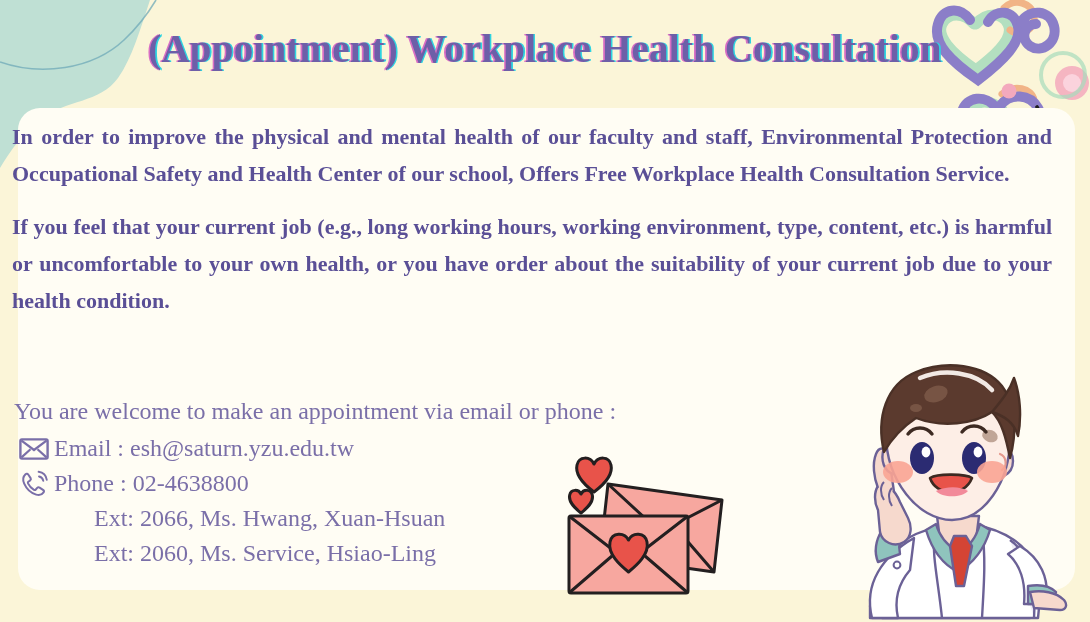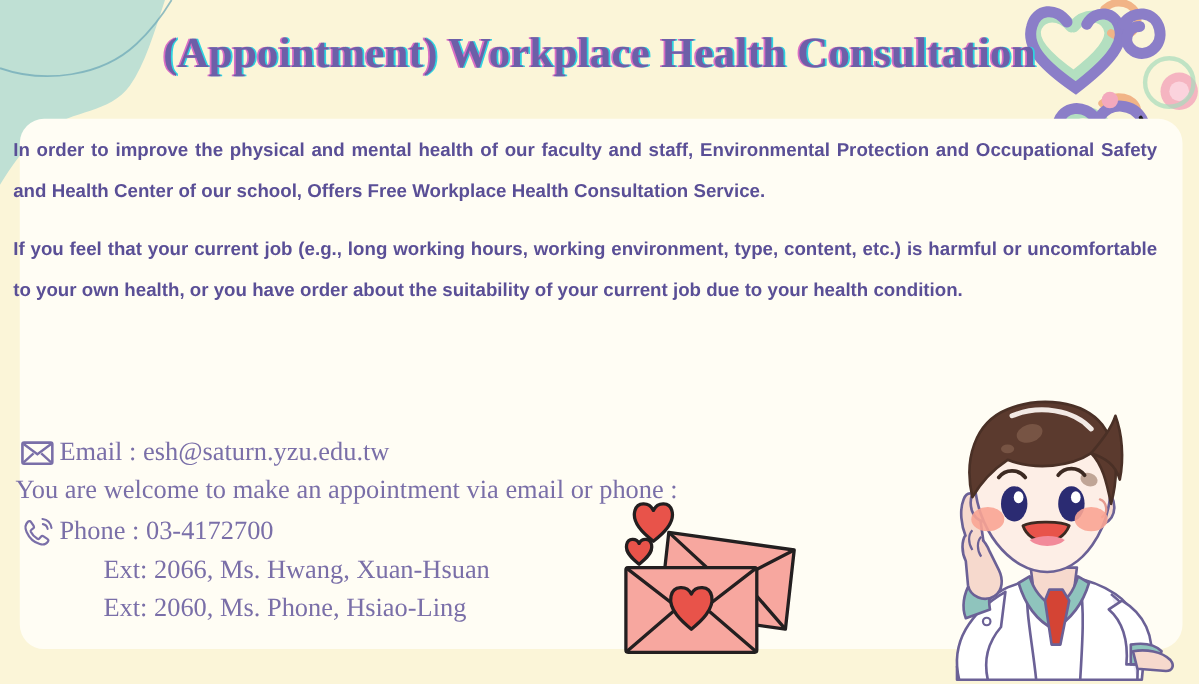--- a/index.html
+++ b/index.html
@@ -43,26 +43,26 @@
   
   #body-text{
     position:absolute;
     left:12px; top:118px;
     width:1040px;
     z-index:9;
   }
   .para{
     color:#5a4f96;
     font-weight:bold;
-    font-size:17px;
+    font-size:22px;
     line-height:37px;
     text-align:justify;
     text-align-last:left;
     margin:0 0 16px 0;
-    font-family:Liberation Sans, sans-serif;
+    font-family:Liberation Serif, serif;
   }
 
   
   #contact{
     position:absolute;
     left:14px; top:394px;
     z-index:9;
     color:#7a6fa8;
     font-size:24px;
     line-height:35px;
@@ -120,53 +120,53 @@
   <div id="card"></div>
 
   <div id="title">(Appointment) Workplace Health Consultation</div>
 
   <div id="body-text">
     <p class="para">In order to improve the physical and mental health of our faculty and staff, Environmental Protection and Occupational Safety and Health Center of our school, Offers Free Workplace Health Consultation Service.</p>
     <p class="para">If you feel that your current job (e.g., long working hours, working environment, type, content, etc.) is harmful or uncomfortable to your own health, or you have order about the suitability of your current job due to your health condition.</p>
   </div>
 
   <div id="contact">
+
+    <div class="c-line intro-line">
+      <span class="c-txt">You are welcome to make an appointment via email or phone&nbsp;:</span>
+    </div>
 
     <div class="c-line">
       <span class="c-ico">
         <svg width="30" height="22" viewBox="0 0 30 22">
           <rect x="1.4" y="1.4" width="27.2" height="19.2" rx="1.5" fill="none" stroke="#7a6fa8" stroke-width="2.4"></rect>
           <path d="M2.5,2.6 L15,12 L27.5,2.6" fill="none" stroke="#7a6fa8" stroke-width="2.2"></path>
           <path d="M2.5,19.4 L11.5,11.2 M27.5,19.4 L18.5,11.2" fill="none" stroke="#7a6fa8" stroke-width="2.2"></path>
         </svg>
       </span>
       <span class="c-txt">Email : esh@saturn.yzu.edu.tw</span>
     </div>
 
-    <div class="c-line intro-line">
-      <span class="c-txt">You are welcome to make an appointment via email or phone&nbsp;:</span>
-    </div>
-
     <div class="c-line">
       <span class="c-ico">
         <svg width="30" height="28" viewBox="0 0 30 28">
           <path d="M6.5,4.2 C4.2,6.4 3.4,9.6 5.2,13.6 C7.4,18.6 12,23 17.2,24.6 C20.6,25.6 23.2,24.4 24.6,22.4 C25.3,21.4 25,20.6 24,19.9 L20.6,17.6 C19.7,17 18.9,17.1 18.2,17.9 L16.8,19.5 C16.3,20.1 15.7,20.2 15,19.8 C12.6,18.4 10.2,15.9 9,13.4 C8.7,12.7 8.8,12.1 9.4,11.7 L11.2,10.4 C12,9.8 12.1,9 11.6,8.1 L9.4,4.8 C8.7,3.8 7.6,3.3 6.5,4.2 Z" fill="none" stroke="#7a6fa8" stroke-width="2"></path>
           <path d="M20,6.5 C22.2,6.9 23.9,8.6 24.3,10.8" fill="none" stroke="#7a6fa8" stroke-width="1.9" stroke-linecap="round"></path>
           <path d="M19.6,1.8 C24.1,2.4 27.1,5.4 27.8,9.9" fill="none" stroke="#7a6fa8" stroke-width="1.9" stroke-linecap="round"></path>
         </svg>
       </span>
-      <span class="c-txt">Phone : 03-4172700</span>
+      <span class="c-txt">Phone : 02-4638800</span>
     </div>
 
     <div class="c-line c-indent">
       <span class="c-txt">Ext: 2066, Ms. Hwang, Xuan-Hsuan</span>
     </div>
 
     <div class="c-line c-indent">
-      <span class="c-txt">Ext: 2060, Ms. Phone, Hsiao-Ling</span>
+      <span class="c-txt">Ext: 2060, Ms. Service, Hsiao-Ling</span>
     </div>
   </div>
 
   <svg id="envelopes" viewBox="0 0 200 160">
     <g stroke="#231f20" stroke-width="3" stroke-linejoin="round">
       <path d="M38,22 C34,14 23,14 21,23 C18.5,34 30,44 38,50 C46,44 57.5,34 55,23 C53,14 42,14 38,22 Z" fill="#e8534a"></path>
       <path d="M25,52 C22.5,47 15,47 13.7,53 C12,60.5 20,67 25,71 C30,67 38,60.5 36.3,53 C35,47 27.5,47 25,52 Z" fill="#e8534a"></path>
     </g>
     <g stroke="#231f20" stroke-width="3" stroke-linejoin="round">
       <path d="M52,42 L166,58 L158,130 L44,114 Z" fill="#f7a79f"></path>

